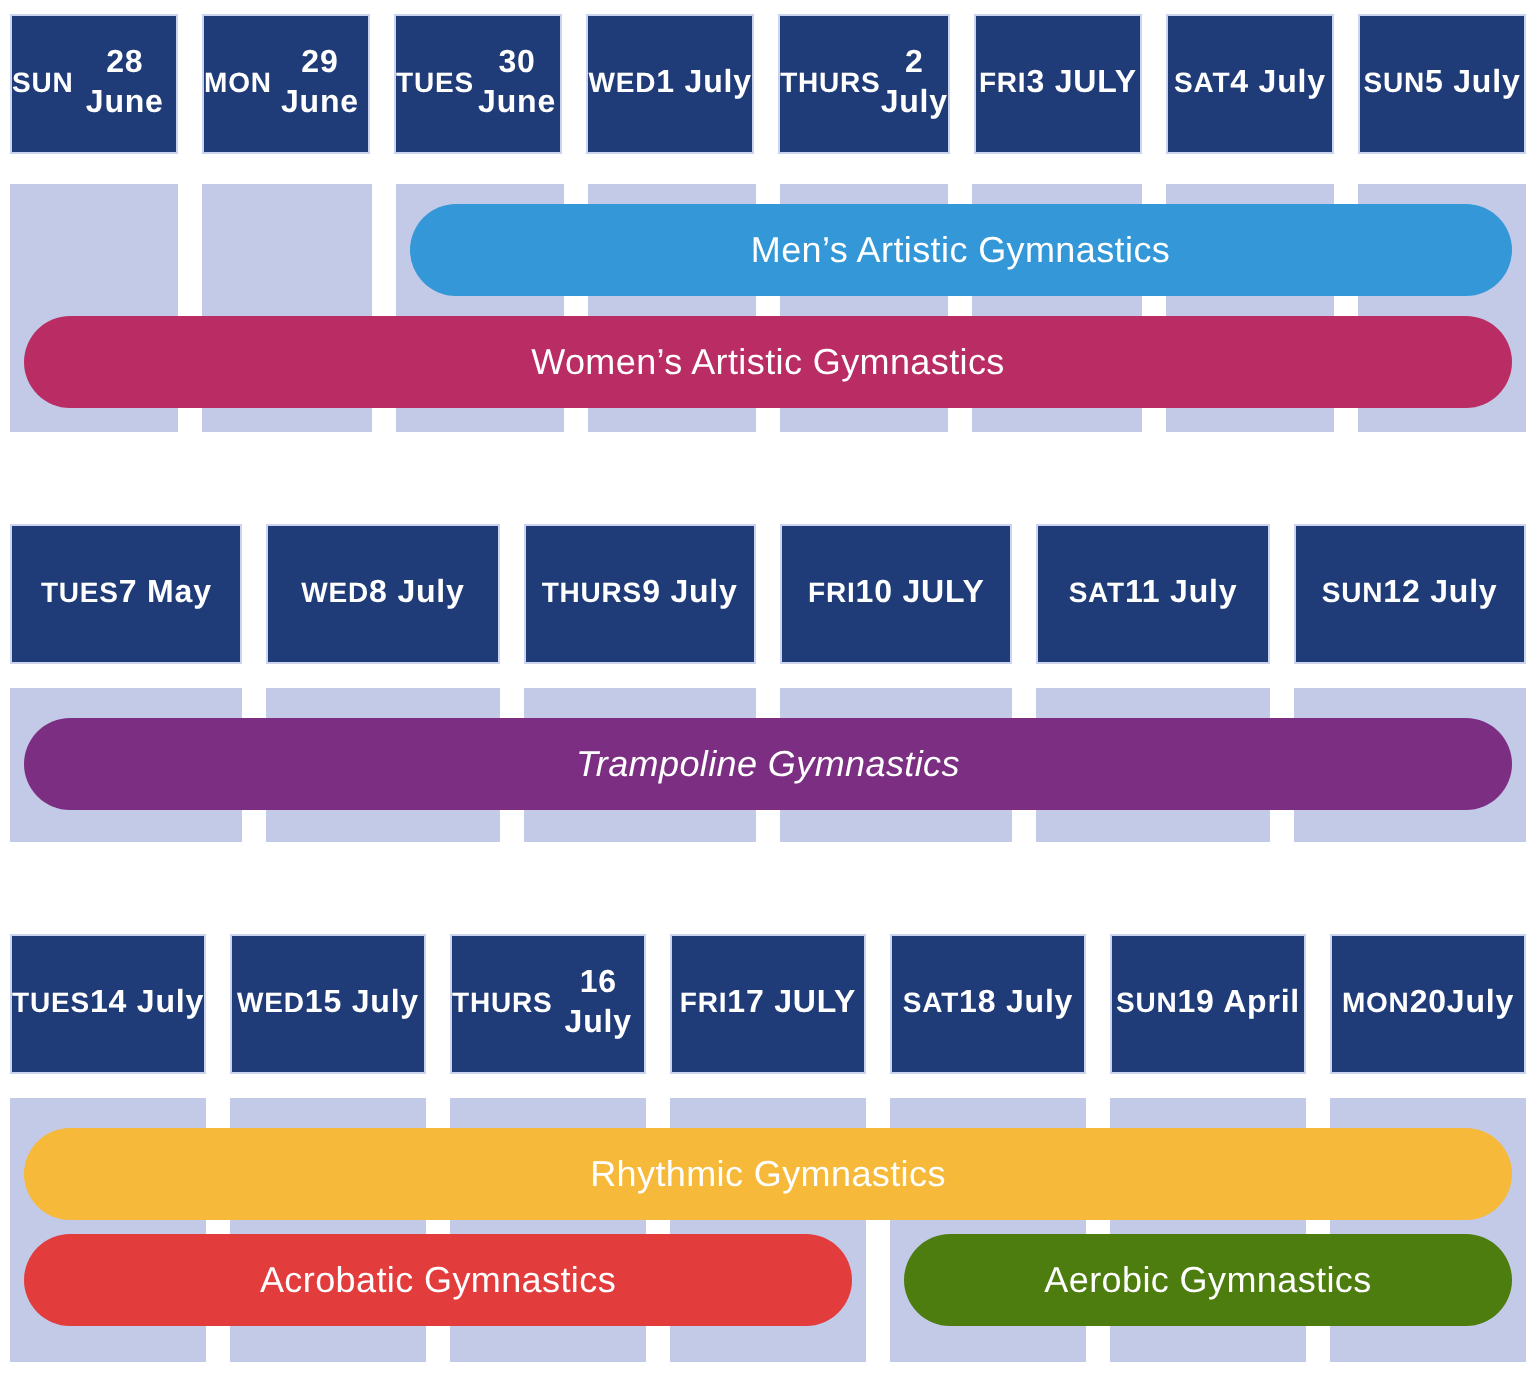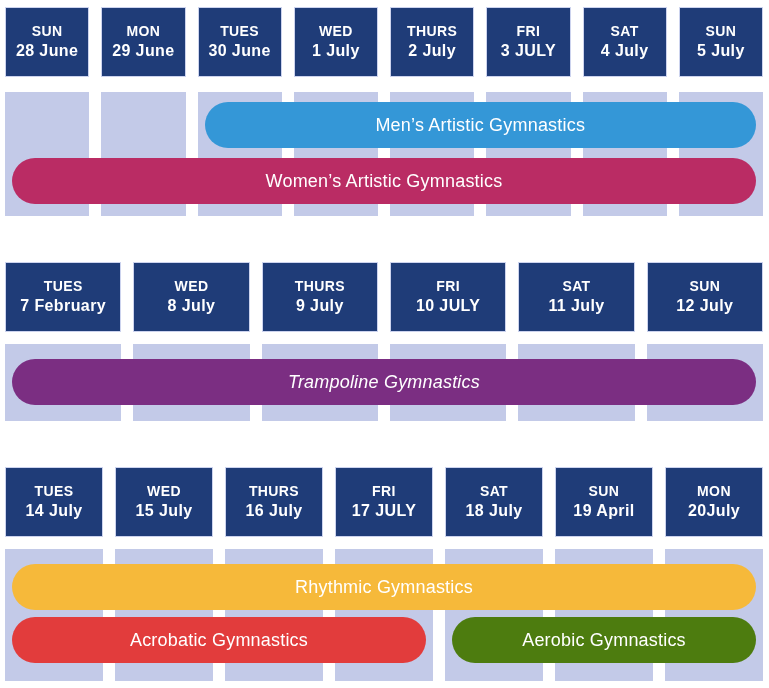--- a/index.html
+++ b/index.html
@@ -20,21 +20,21 @@
     gap: 12px;
     margin-bottom: 12px;
   }
   .block-1 .day-row { margin-bottom: 15px; }
   .day-cell {
     height: 70px;
     box-sizing: border-box;
     border: 1px solid #ccd3ee;
     color: #ffffff;
     display: flex;
-    flex-direction: column;
+    flex-direction: row;
     align-items: center;
     justify-content: center;
     text-align: center;
     letter-spacing: 0.4px;
   }
   .day-name { font-size: 14px; font-weight: 700; line-height: 1.25; }
   .day-date { font-size: 16px; font-weight: 700; line-height: 1.25; }
 
   
   .body { position: relative; }
@@ -124,21 +124,21 @@
           <div class="bar" style="grid-area: 2 / 1 / auto / 9; background: rgb(186, 44, 100);">
             <div class="bar-label">Women’s Artistic Gymnastics</div>
           </div>
         </div>
       </div>
     </div>
     <div class="block block-2">
       <div class="day-row" style="grid-template-columns: repeat(6, 1fr);">
         <div class="day-cell" style="background: rgb(31, 60, 120); border-color: rgb(204, 211, 238);">
           <div class="day-name">TUES</div>
-          <div class="day-date">7 February</div>
+          <div class="day-date">7 May</div>
         </div>
         <div class="day-cell" style="background: rgb(31, 60, 120); border-color: rgb(204, 211, 238);">
           <div class="day-name">WED</div>
           <div class="day-date">8 July</div>
         </div>
         <div class="day-cell" style="background: rgb(31, 60, 120); border-color: rgb(204, 211, 238);">
           <div class="day-name">THURS</div>
           <div class="day-date">9 July</div>
         </div>
         <div class="day-cell" style="background: rgb(31, 60, 120); border-color: rgb(204, 211, 238);">

